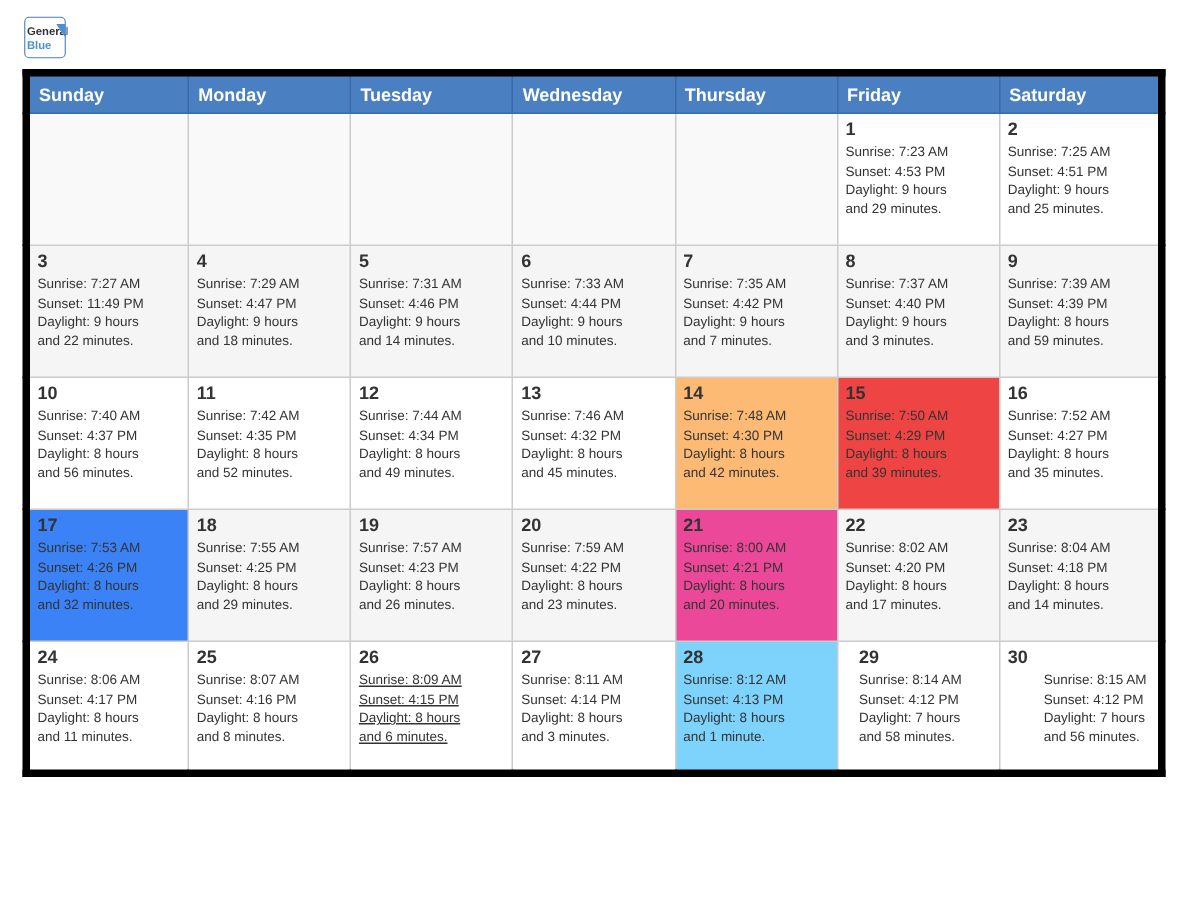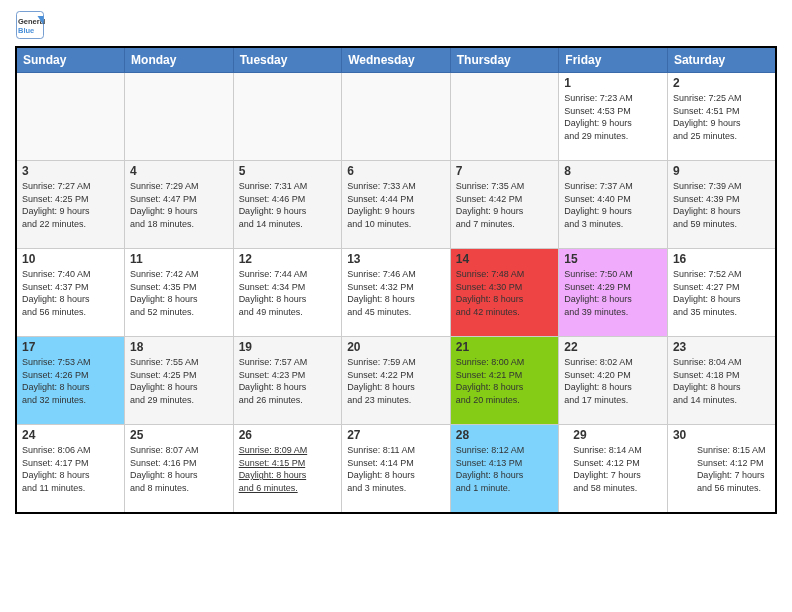--- a/index.html
+++ b/index.html
@@ -38,21 +38,21 @@
       color: #333;
       line-height: 1.1;
     }
     .subtitle {
       font-size: 15px;
       color: #333;
     }
     .calendar {
       width: 100%;
       border-collapse: collapse;
-      border: 2px solid #000000;
+      border: 5px solid #000000;
     }
     .calendar th {
       background-color: #4a7fc1;
       color: #fff;
       font-size: 12px;
       font-weight: bold;
       padding: 5px 6px;
       text-align: left;
       border: 1px solid #3a6aaa;
     }
@@ -143,21 +143,21 @@
             <div class="day-info" style="white-space: pre-line;">Sunrise: 7:25 AM
 Sunset: 4:51 PM
 Daylight: 9 hours
 and 25 minutes.</div>
           </td>
         </tr>
         <tr>
           <td style="background: rgb(245, 245, 245);">
             <span class="day-num">3</span>
             <div class="day-info" style="white-space: pre-line;">Sunrise: 7:27 AM
-Sunset: 4:25 PM
+Sunset: 11:49 PM
 Daylight: 9 hours
 and 22 minutes.</div>
           </td>
           <td style="background: rgb(245, 245, 245);">
             <span class="day-num">4</span>
             <div class="day-info" style="white-space: pre-line;">Sunrise: 7:29 AM
 Sunset: 4:47 PM
 Daylight: 9 hours
 and 18 minutes.</div>
           </td>
@@ -219,44 +219,44 @@
 Daylight: 8 hours
 and 49 minutes.</div>
           </td>
           <td style="background: rgb(255, 255, 255);">
             <span class="day-num">13</span>
             <div class="day-info" style="white-space: pre-line;">Sunrise: 7:46 AM
 Sunset: 4:32 PM
 Daylight: 8 hours
 and 45 minutes.</div>
           </td>
-          <td style="background: #ef4444; margin-top: 10px;">
+          <td style="background: #fdba74; margin-top: 10px;">
             <span class="day-num">14</span>
             <div class="day-info" style="white-space: pre-line;">Sunrise: 7:48 AM
 Sunset: 4:30 PM
 Daylight: 8 hours
 and 42 minutes.</div>
           </td>
-          <td style="background: #f0abfc;">
+          <td style="background: #ef4444;">
             <span class="day-num">15</span>
             <div class="day-info" style="white-space: pre-line;">Sunrise: 7:50 AM
 Sunset: 4:29 PM
 Daylight: 8 hours
 and 39 minutes.</div>
           </td>
           <td style="background: rgb(255, 255, 255);">
             <span class="day-num">16</span>
             <div class="day-info" style="white-space: pre-line;">Sunrise: 7:52 AM
 Sunset: 4:27 PM
 Daylight: 8 hours
 and 35 minutes.</div>
           </td>
         </tr>
         <tr>
-          <td style="background: #7dd3fc; margin-left: 46px;">
+          <td style="background: #3b82f6; margin-left: 46px;">
             <span class="day-num">17</span>
             <div class="day-info" style="white-space: pre-line;">Sunrise: 7:53 AM
 Sunset: 4:26 PM
 Daylight: 8 hours
 and 32 minutes.</div>
           </td>
           <td style="background: rgb(245, 245, 245);">
             <span class="day-num">18</span>
             <div class="day-info" style="white-space: pre-line;">Sunrise: 7:55 AM
 Sunset: 4:25 PM
@@ -270,21 +270,21 @@
 Daylight: 8 hours
 and 26 minutes.</div>
           </td>
           <td style="background: rgb(245, 245, 245);">
             <span class="day-num">20</span>
             <div class="day-info" style="white-space: pre-line;">Sunrise: 7:59 AM
 Sunset: 4:22 PM
 Daylight: 8 hours
 and 23 minutes.</div>
           </td>
-          <td style="background: #84cc16;">
+          <td style="background: #ec4899;">
             <span class="day-num">21</span>
             <div class="day-info" style="white-space: pre-line;">Sunrise: 8:00 AM
 Sunset: 4:21 PM
 Daylight: 8 hours
 and 20 minutes.</div>
           </td>
           <td style="background: rgb(245, 245, 245);">
             <span class="day-num">22</span>
             <div class="day-info" style="white-space: pre-line;">Sunrise: 8:02 AM
 Sunset: 4:20 PM

